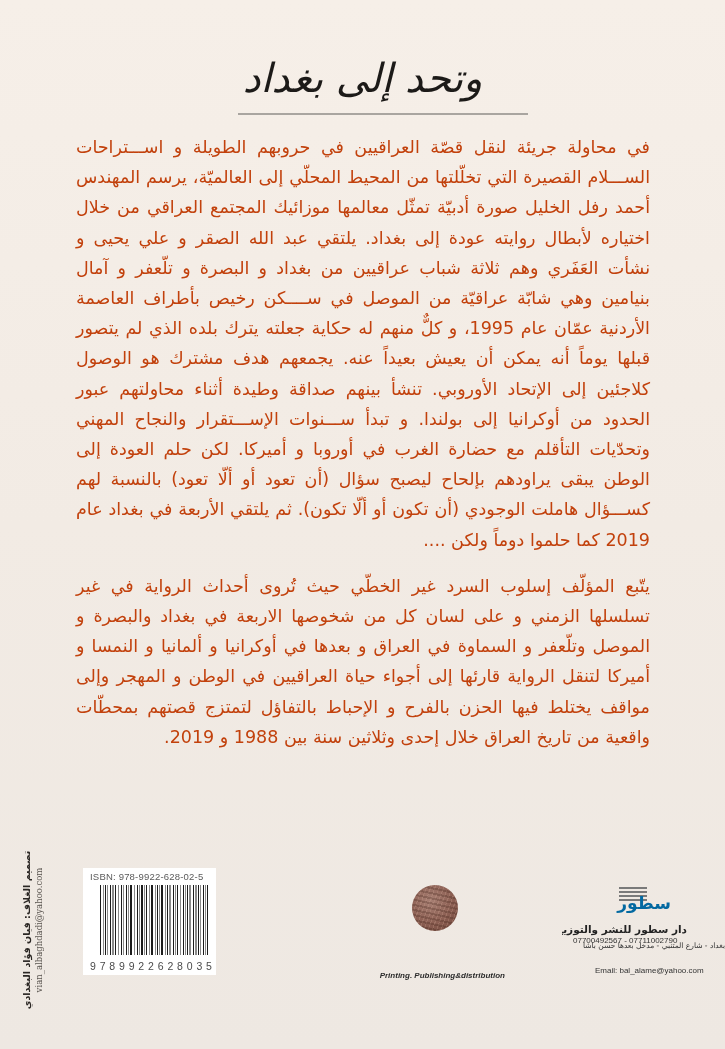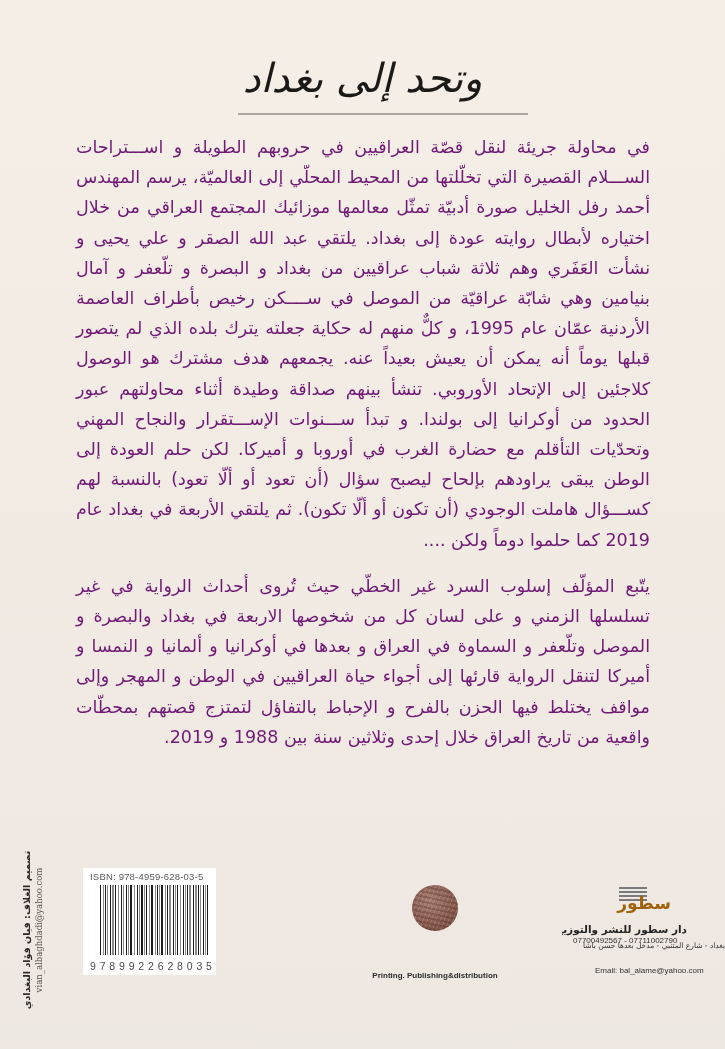--- a/index.html
+++ b/index.html
@@ -40,21 +40,21 @@
     background: #a9a5a0;
   }
   .body-text {
     position: absolute;
     top: 132px;
     left: 76px;
     width: 574px;
     direction: rtl;
     text-align: justify;
     text-align-last: right;
-    color: #701a75;
+    color: #c2410c;
     font-family: "DejaVu Sans", sans-serif;
     font-size: 17.5px;
     line-height: 30.2px;
   }
   .para { margin: 0; }
   .para + .para { margin-top: 16px; }
 
   
   .credit {
     position: absolute;
@@ -156,25 +156,26 @@
     font-family: "Liberation Serif", serif;
     font-size: 29px;
     letter-spacing: 2px;
     color: #1f1f1f;
   }
   .sumer-tag {
     position: absolute;
     top: 86px;
     left: -5px;
     width: 140px;
-    text-align: center;
+    text-align: right;
     font-family: "Liberation Sans", sans-serif;
     font-size: 8px;
     font-weight: bold;
     color: #2c2c2c;
+    font-style: italic;
   }
 
   
   .publisher {
     position: absolute;
     left: 562px;
     top: 885px;
     width: 163px;
     height: 100px;
     direction: rtl;
@@ -186,21 +187,21 @@
     right: 50px;
     height: 28px;
     width: 62px;
   }
   .pub-logo-text {
     position: absolute;
     bottom: 0;
     right: 4px;
     font-size: 17px;
     font-weight: bold;
-    color: #a16207;
+    color: #0369a1;
     font-family: "DejaVu Sans", sans-serif;
   }
   .pub-logo-stripes {
     position: absolute;
     top: 2px;
     left: 6px;
     width: 28px;
     height: 14px;
     background: repeating-linear-gradient(180deg, #7a7a7a 0 2px, transparent 2px 4px);
   }
@@ -249,21 +250,21 @@
 </div>
 
 <div class="credit">
   <div class="credit-inner">
     <span class="credit-ar">تصميم الغلاف: فيان فؤاد البغدادي</span>
     <span class="credit-email">vian_albaghdadi@yahoo.com</span>
   </div>
 </div>
 
 <div class="barcode-box">
-  <div class="isbn-label">ISBN: 978-4959-628-03-5</div>
+  <div class="isbn-label">ISBN: 978-9922-628-02-5</div>
   <div class="bars" id="bars">
       <div class="bar" style="width: 1.1px; margin-right: 2px; background: rgb(29, 29, 29);"></div>
       <div class="bar" style="width: 1.1px; margin-right: 1.4px; background: rgb(138, 138, 138);"></div>
       <div class="bar" style="width: 2.2px; margin-right: 1.4px; background: rgb(29, 29, 29);"></div>
       <div class="bar" style="width: 1.1px; margin-right: 2px; background: rgb(138, 138, 138);"></div>
       <div class="bar" style="width: 1.1px; margin-right: 1.4px; background: rgb(29, 29, 29);"></div>
       <div class="bar" style="width: 3.3px; margin-right: 1.4px; background: rgb(138, 138, 138);"></div>
       <div class="bar" style="width: 1.1px; margin-right: 2px; background: rgb(29, 29, 29);"></div>
       <div class="bar" style="width: 2.2px; margin-right: 1.4px; background: rgb(138, 138, 138);"></div>
       <div class="bar" style="width: 2.2px; margin-right: 1.4px; background: rgb(29, 29, 29);"></div>

